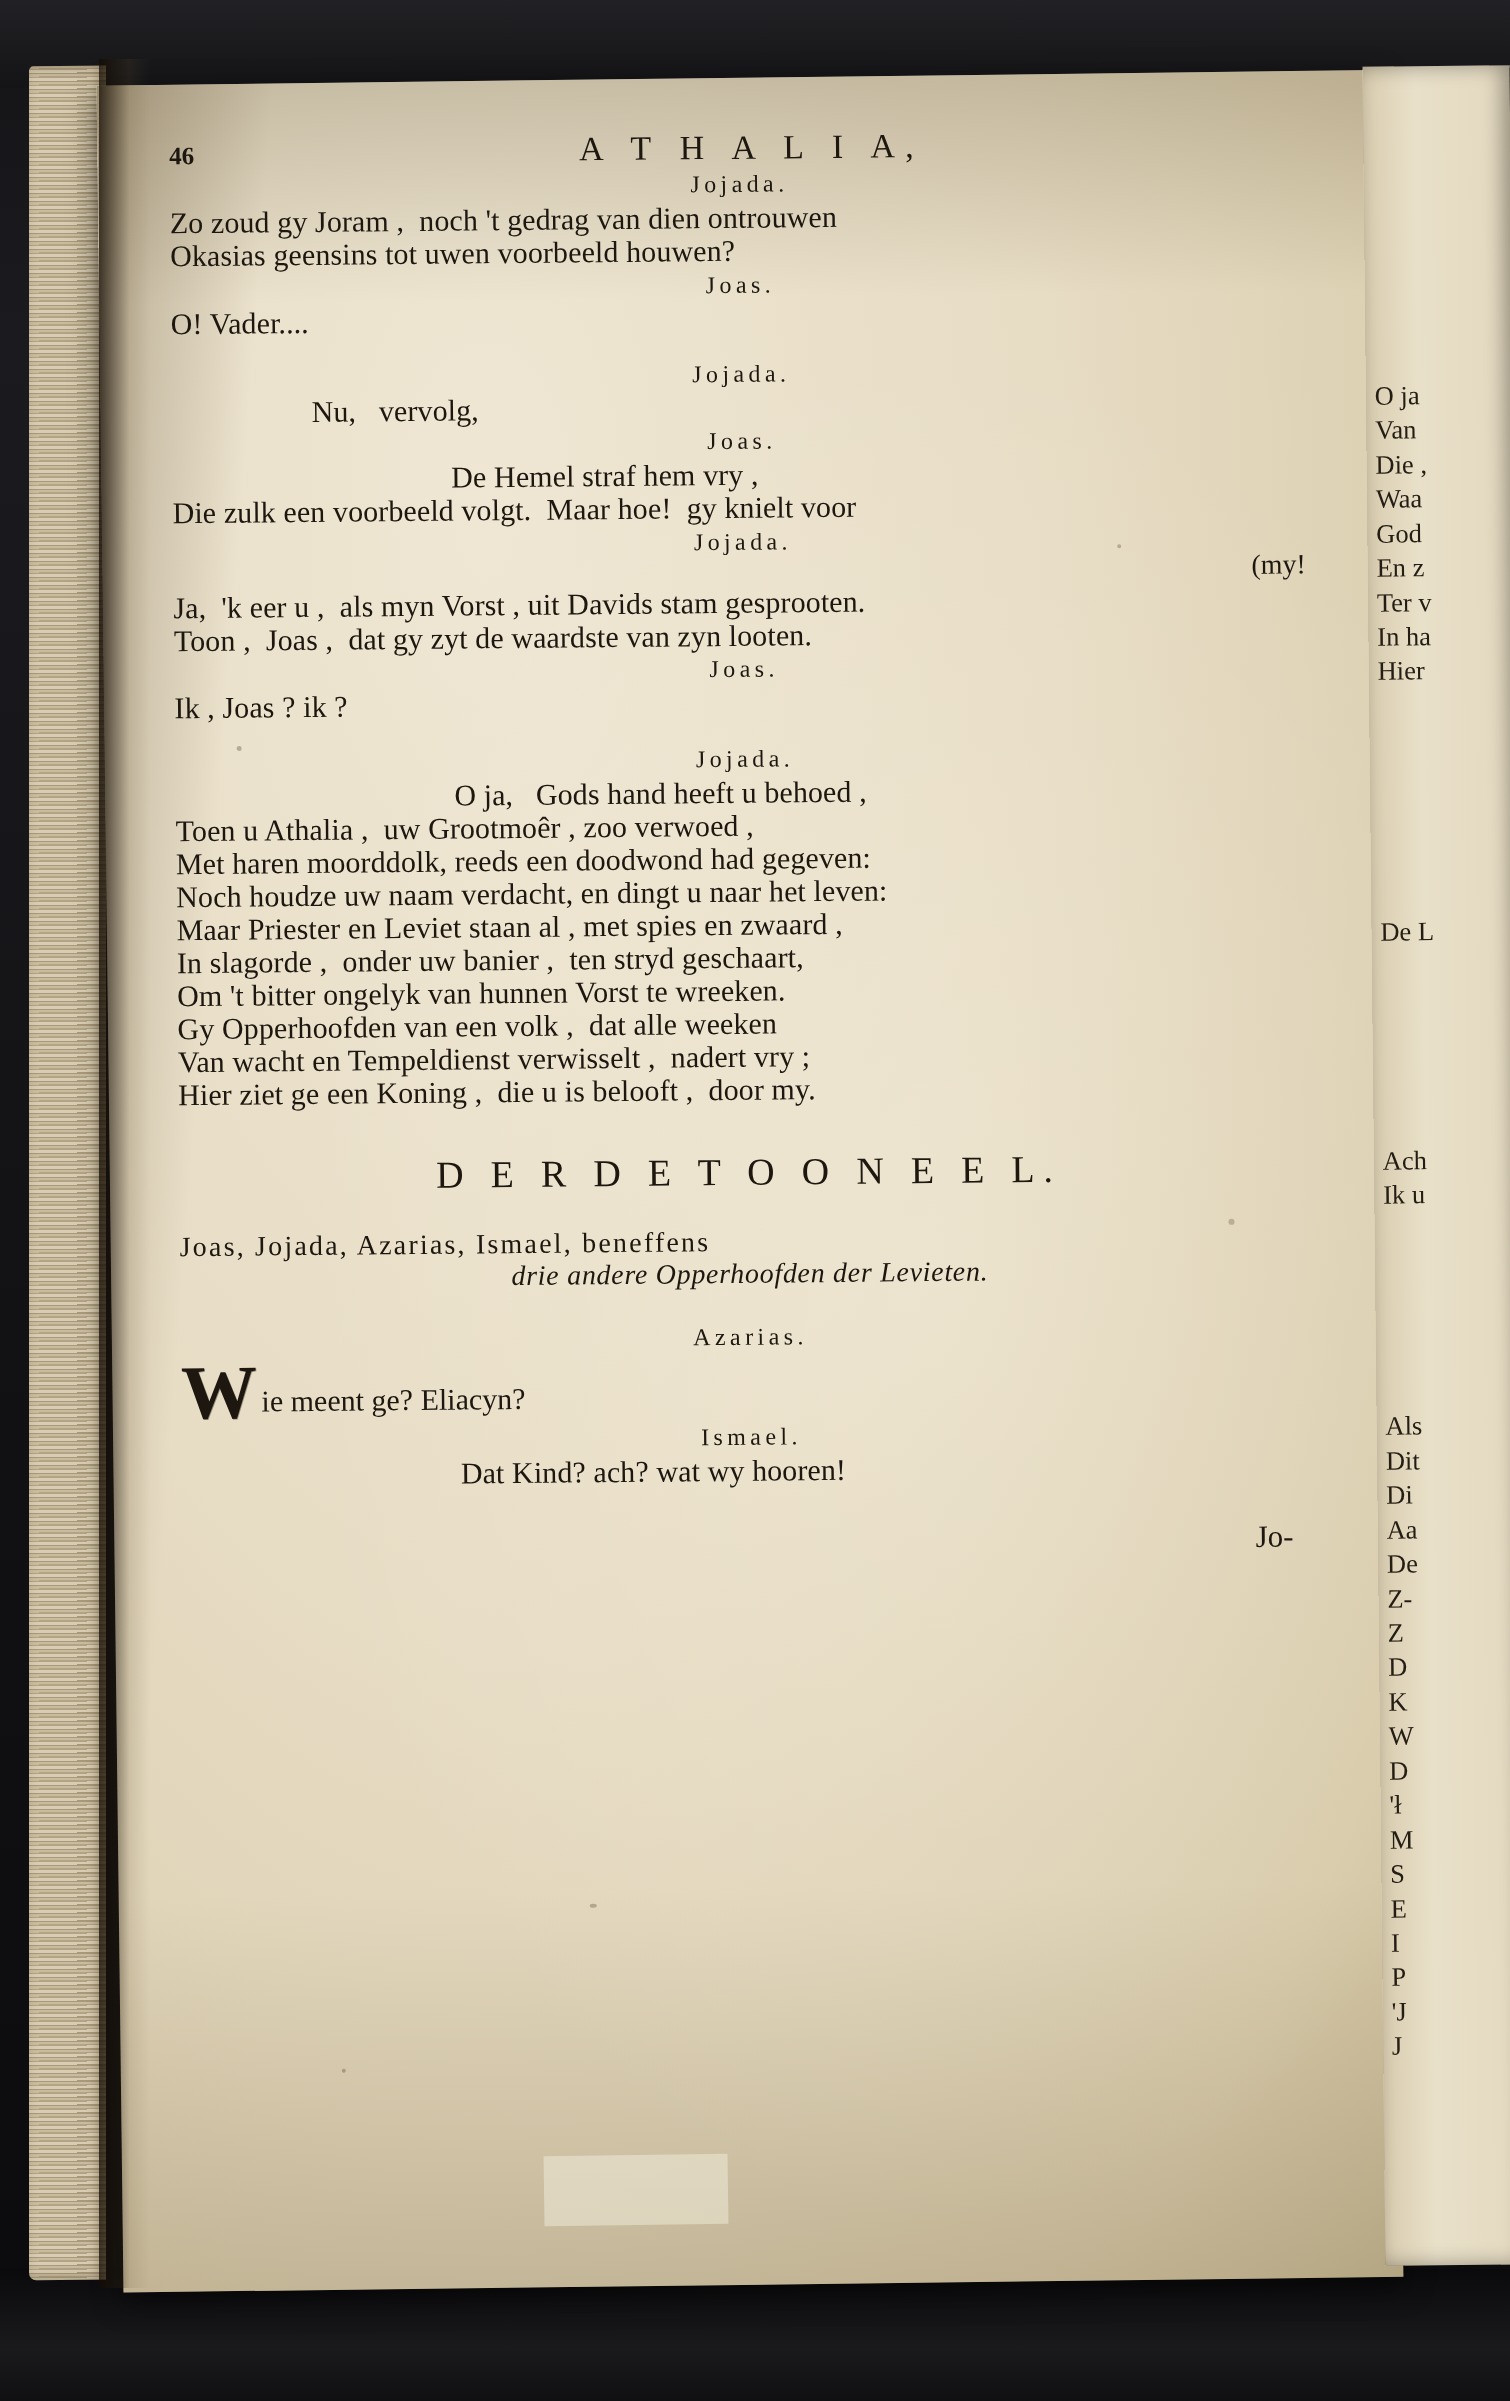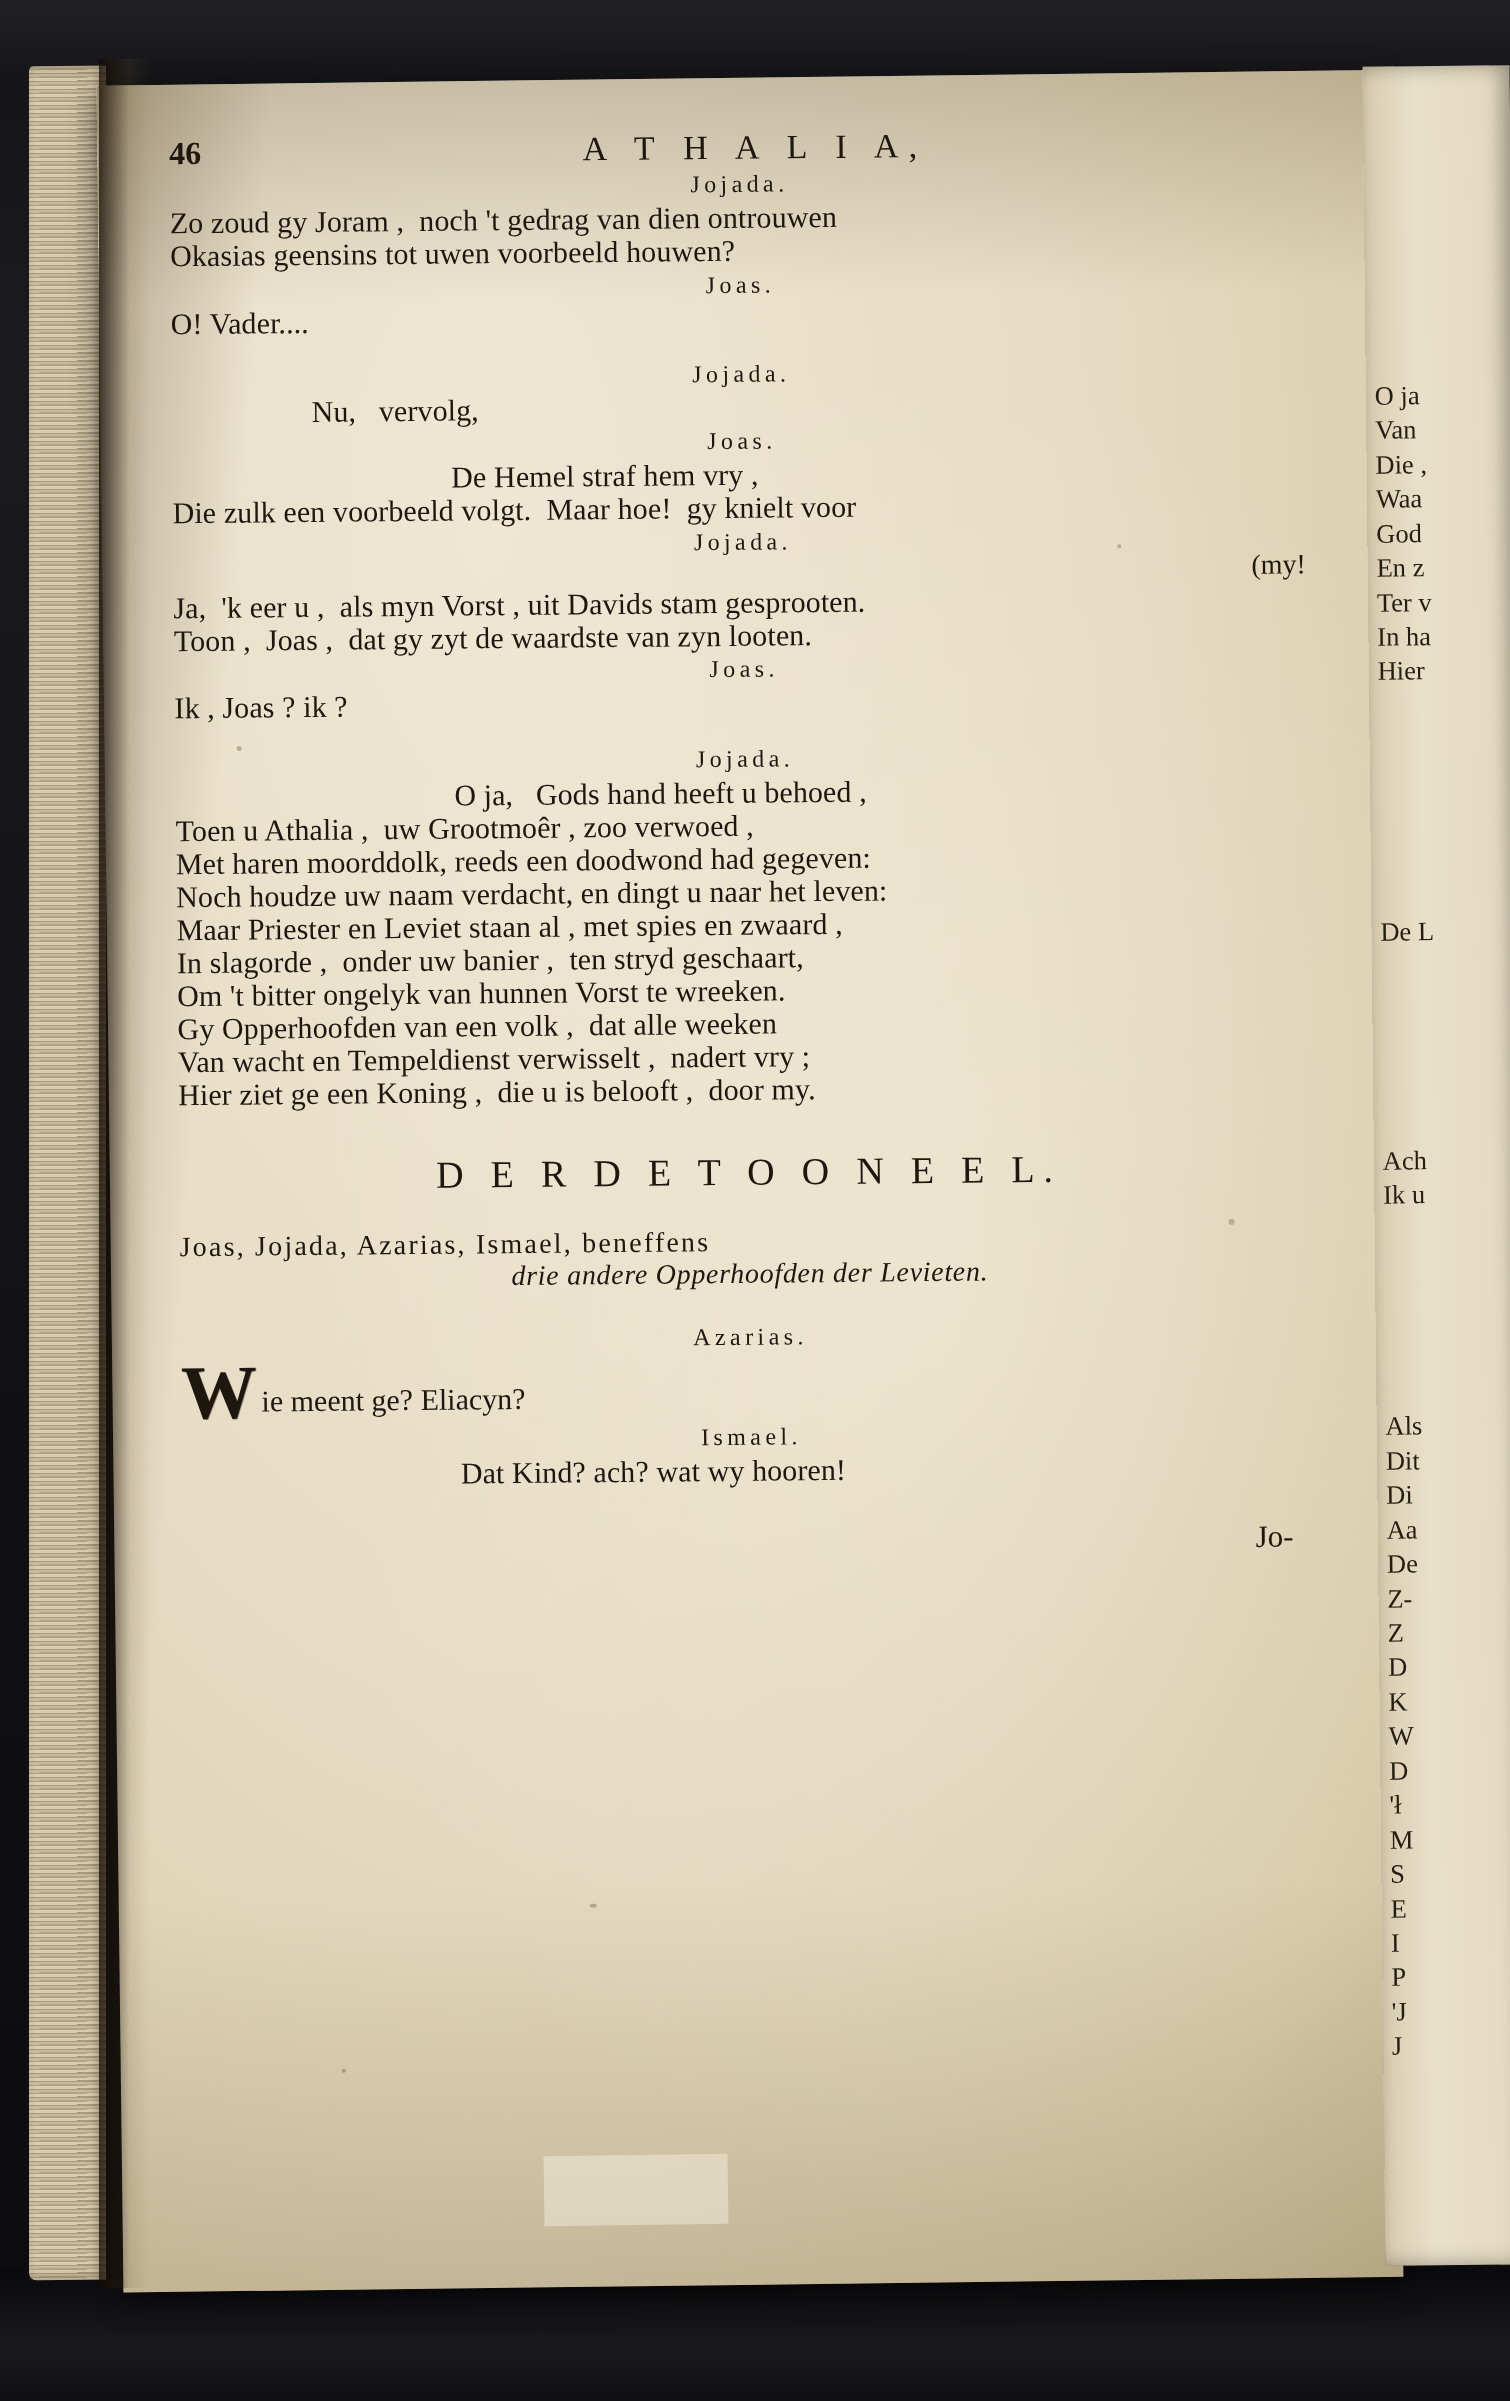--- a/index.html
+++ b/index.html
@@ -113,21 +113,21 @@
     line-height: 1.10;
     letter-spacing: 0.1px;
     white-space: pre;
   }
   .hdr-row {
     display: flex;
     align-items: baseline;
     gap: 29px;
   }
   .folio {
-    font-size: 32px;
+    font-size: 25px;
     font-weight: 700;
   }
   .running-title {
     flex: 1;
     text-align: center;
     font-size: 34px;
     letter-spacing: 10.3px;
     padding-right: 29px;
   }
   .speaker {

